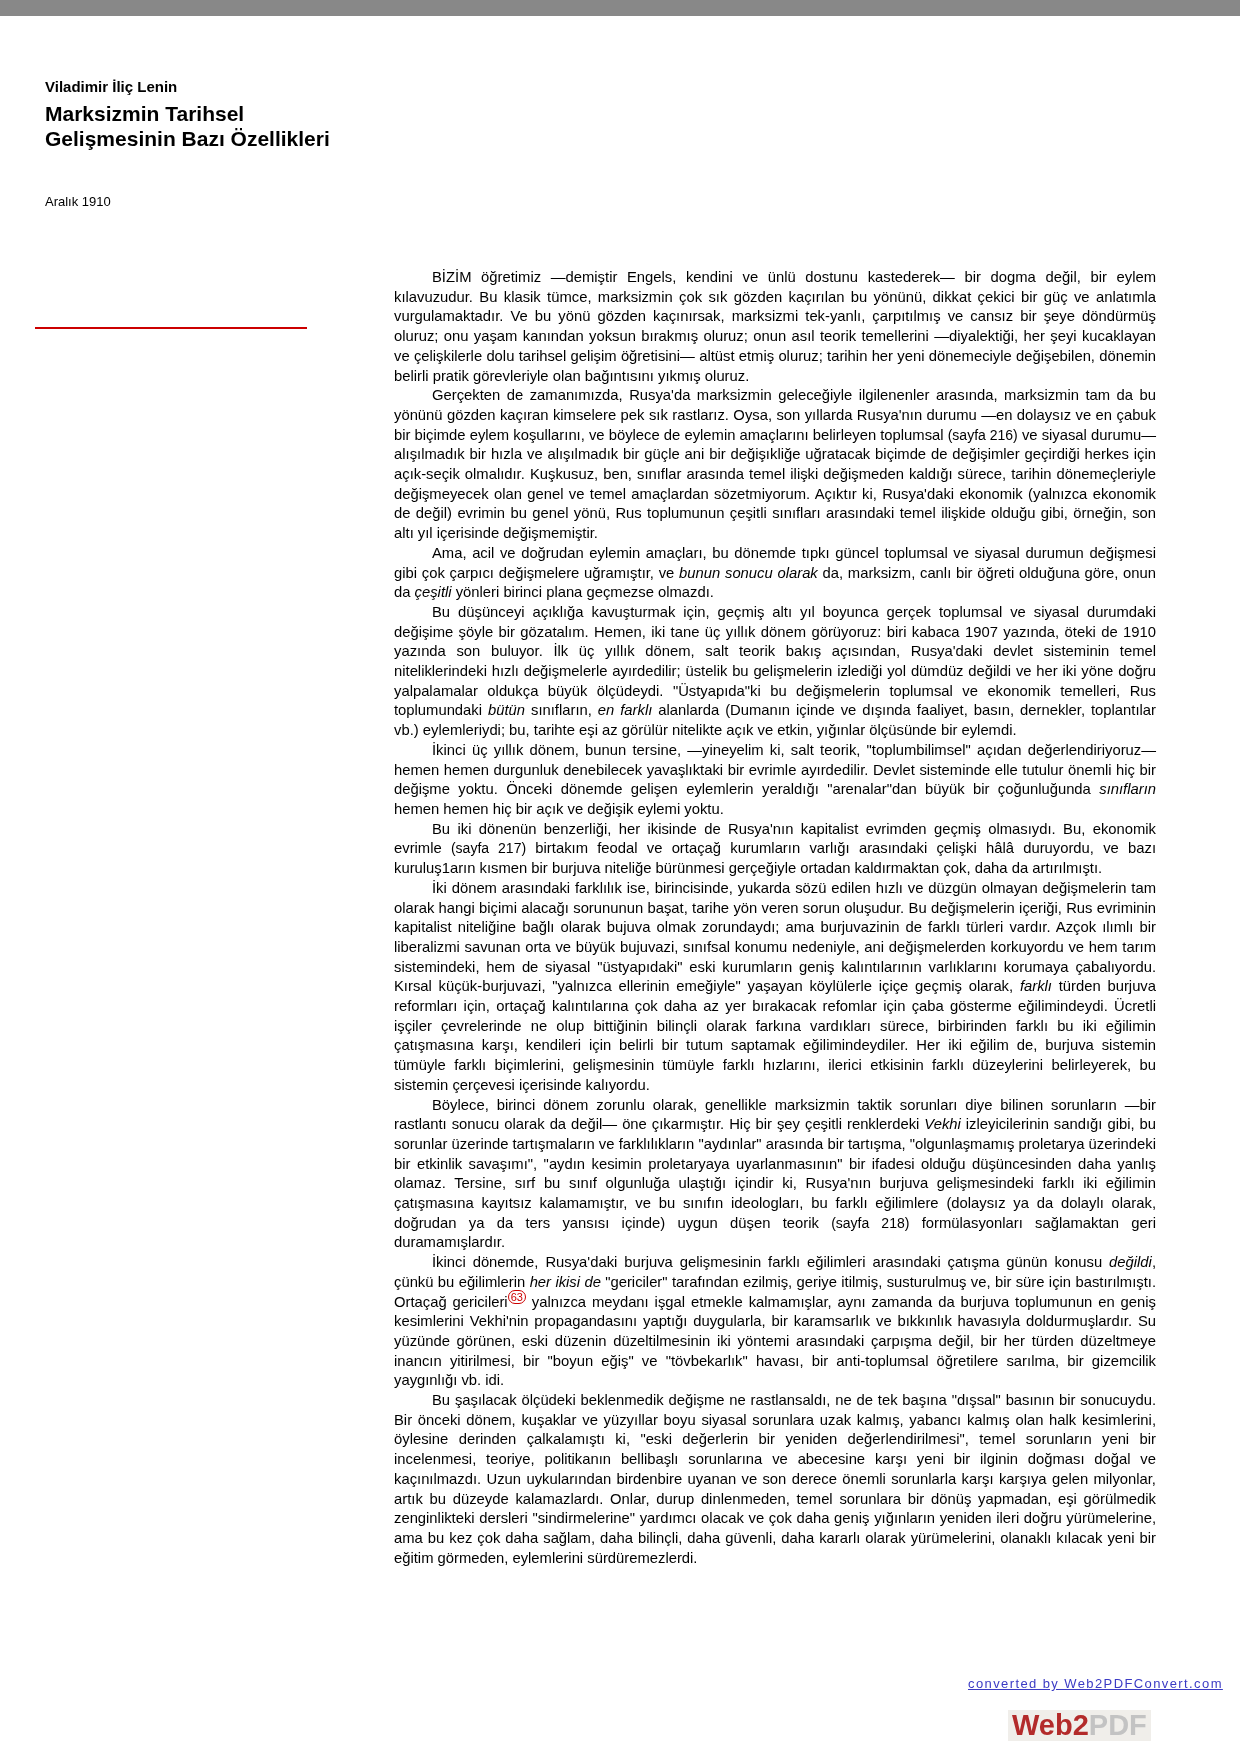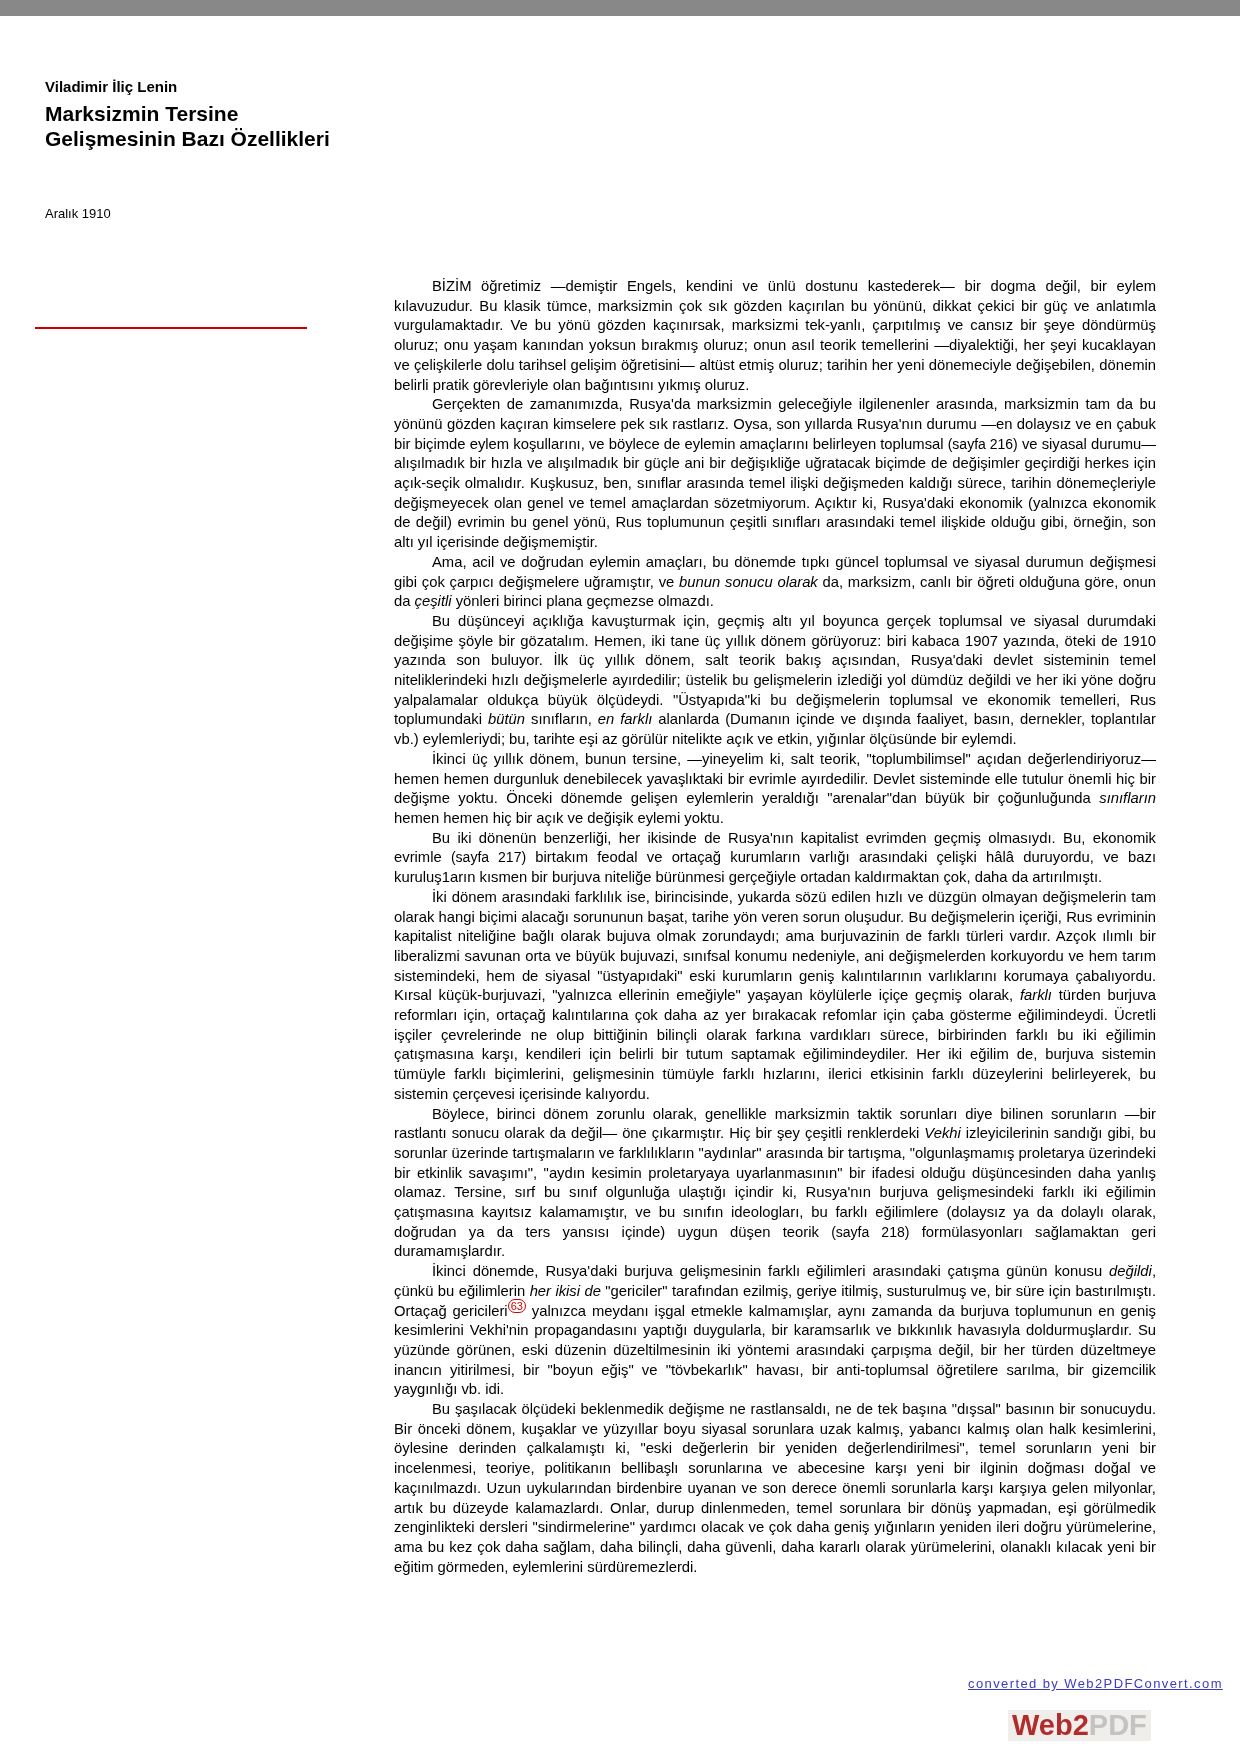--- a/index.html
+++ b/index.html
@@ -4,26 +4,26 @@
 <style>
   html,body{margin:0;padding:0;background:#888;}
   .page{
     position:relative; width:1240px; height:1755px; background:#ffffff;
     font-family:"Liberation Sans","DejaVu Sans",sans-serif; color:#000;
     margin:16px auto; overflow:hidden;
   }
   .header{position:absolute; left:45px; top:62px;}
   .author{font-size:15px; font-weight:bold; margin:0 0 6px 0;}
   .title-line{display:block; font-size:21px; font-weight:bold; line-height:25px;}
-  .date{position:absolute; left:45px; top:190px; font-size:13px;}
+  .date{position:absolute; left:45px; top:178px; font-size:13px;}
   .sidebar{position:absolute; left:35px; top:258px; width:330px; font-size:12.5px; line-height:15.5px;}
   .cite-line{display:block;}
   .red-rule{position:absolute; left:35px; top:311px; width:272px; height:2px;}
   .body-col{
-    position:absolute; left:394px; top:261px; width:762px;
+    position:absolute; left:394px; top:252px; width:762px;
     font-size:14.8px; line-height:19.7px; text-align:justify;
   }
   .para{margin:0; text-indent:38px;}
   .it{font-style:italic;}
   .sm{font-size:14px;}
   .fnref{
     font-size:11px; font-weight:normal; vertical-align:super; line-height:0;
     padding:0 2px; cursor:pointer; text-decoration:none;border-radius:7px;
   }
   .logo-box{
@@ -35,21 +35,21 @@
     text-decoration:underline; cursor:pointer; white-space:nowrap;
   }
 </style>
 </head>
 <body>
 
 <div class="page">
 
   <div class="header">
     <div class="author">Viladimir İliç Lenin</div>
-    <span class="title-line">Marksizmin Tersine</span>
+    <span class="title-line">Marksizmin Tarihsel</span>
     <span class="title-line">Gelişmesinin Bazı Özellikleri</span>
   </div>
 
   <div class="date">Aralık 1910</div>
 
 
   <div class="red-rule" style="background: rgb(204, 0, 0);"></div>
 
   <div class="body-col">
       <p class="para"><span class="">BİZİM öğretimiz —demiştir Engels, kendini ve ünlü dostunu kastederek— bir dogma değil, bir eylem kılavuzudur. Bu klasik tümce, marksizmin çok sık gözden kaçırılan bu yönünü, dikkat çekici bir güç ve anlatımla vurgulamaktadır. Ve bu yönü gözden kaçınırsak, marksizmi tek-yanlı, çarpıtılmış ve cansız bir şeye döndürmüş oluruz; onu yaşam kanından yoksun bırakmış oluruz; onun asıl teorik temellerini —diyalektiği, her şeyi kucaklayan ve çelişkilerle dolu tarihsel gelişim öğretisini— altüst etmiş oluruz; tarihin her yeni dönemeciyle değişebilen, dönemin belirli pratik görevleriyle olan bağıntısını yıkmış oluruz.</span></p>

